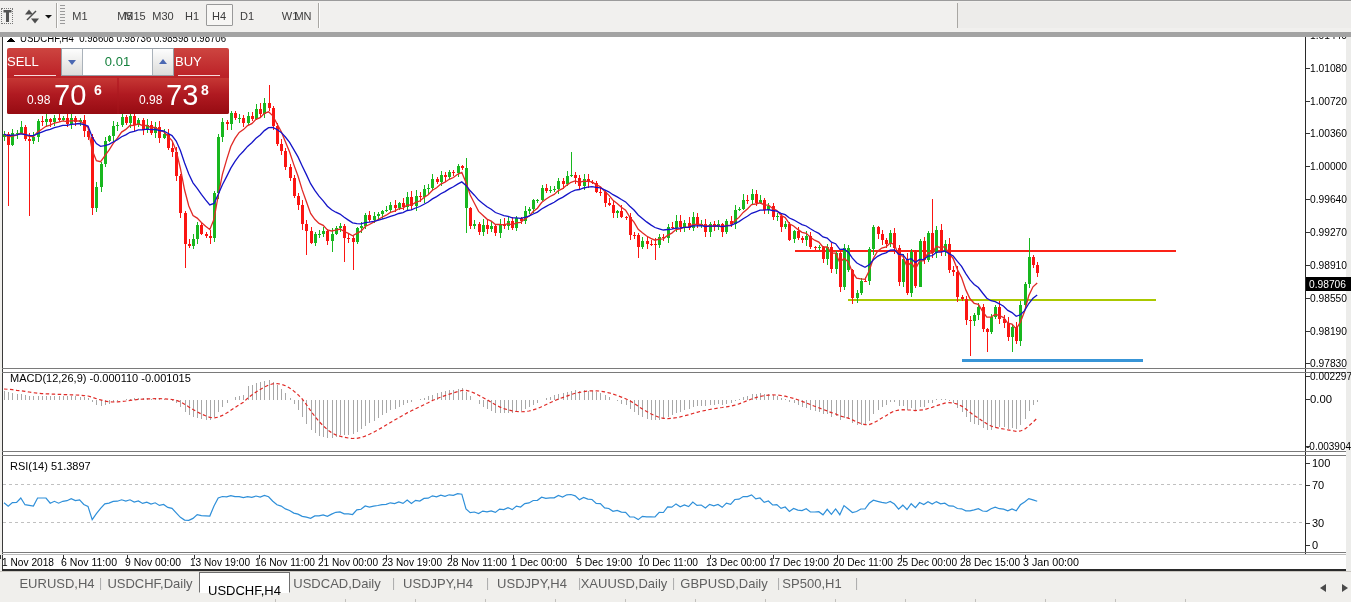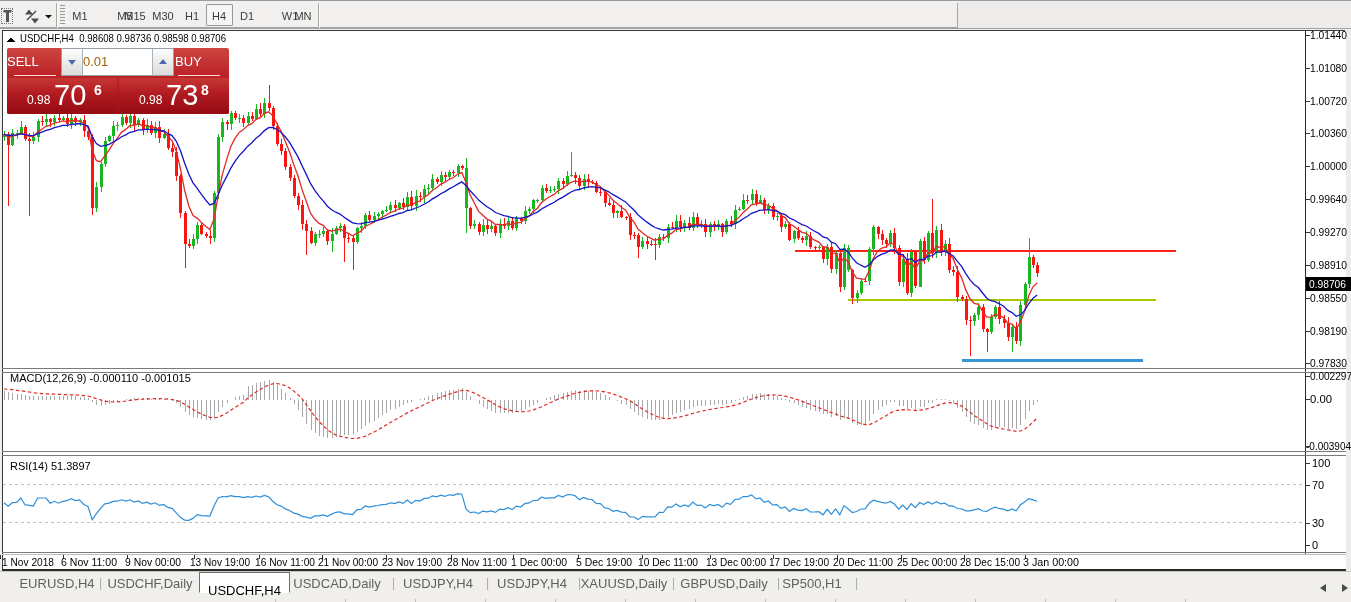--- a/index.html
+++ b/index.html
@@ -1,33 +1,33 @@
 <!DOCTYPE html>
 <html><head><meta charset="utf-8"><style>
 *{margin:0;padding:0;box-sizing:border-box}
 html,body{width:1351px;height:602px;overflow:hidden;background:#f0efec;font-family:"Liberation Sans",sans-serif}
 #root{position:relative;width:1351px;height:602px}
 
-#tb{position:absolute;left:0;top:0;width:1351px;height:29px;background:#f1f0ee;border-top:1px solid #9b9b9b;border-bottom:2px solid #a3a3a3}
+#tb{position:absolute;left:0;top:0;width:1351px;height:37px;background:#f1f0ee;border-top:1px solid #9b9b9b;border-bottom:5px solid #a3a3a3}
 .tf{position:absolute;top:9px;font-size:11px;color:#3c3c3c;transform:translateX(-50%)}
 #h4box{position:absolute;left:206px;top:3px;width:27px;height:22px;border:1px solid #999;background:#f7f6f4;border-radius:1px}
 .vsep{position:absolute;top:2px;width:1px;height:25px;background:#a9a7a3;box-shadow:1px 0 0 #fdfdfd}
 .grip{position:absolute;left:60px;top:4px;width:5px;height:21px;background:repeating-linear-gradient(#9a9a9a 0 1px,transparent 1px 3px)}
 
 #wid{position:absolute;left:7px;top:48px;width:222px;height:66px;z-index:5;border-radius:2px;background:linear-gradient(180deg,#cd4540 0%,#bd2429 40%,#9d0f16 100%)}
 #sell,#buy{position:absolute;top:0;height:30px;color:#fff;font-size:13px;text-align:left;line-height:27px}
 #sell{left:0;width:54px}#buy{right:14px;width:40px}
 .undl{position:absolute;top:27px;height:1px;background:#f7dada}
 #spin{position:absolute;left:54px;top:0;width:113px;height:28px;background:#e9e7e4;border:1px solid #98a0a8;display:flex}
 .sbtn{width:21px;height:26px;background:linear-gradient(#fdfdfd,#dcdcda);border-right:1px solid #aab2ba;position:relative}
 .sbtn.up{border-right:none;border-left:1px solid #aab2ba}
 .sbtn i{position:absolute;left:50%;top:50%;width:0;height:0;border-left:4px solid transparent;border-right:4px solid transparent}
 .sbtn.dn i{border-top:5px solid #4a68b2;transform:translate(-50%,-40%)}
 .sbtn.up i{border-bottom:5px solid #4a68b2;transform:translate(-50%,-60%)}
-#lot{flex:1;background:#fff;font-size:13px;color:#a16207;text-align:left;line-height:26px;}
+#lot{flex:1;background:#fff;font-size:13px;color:#15803d;text-align:center;line-height:26px;}
 .pp{position:absolute;top:30px;height:36px;color:#fff;background:linear-gradient(180deg,#c63734 0%,#b01a21 45%,#960b12 100%)}
 #ppl{left:0;width:110px;border-bottom-left-radius:2px}
 #ppr{left:112px;width:110px;border-bottom-right-radius:2px}
 .small{position:absolute;bottom:7px;font-size:12px;font-weight:normal;left:20px}
 .big{position:absolute;bottom:2px;left:47px;font-size:29px}
 .sup{position:absolute;top:4px;font-size:14px;font-weight:bold}
 #ppl .sup{left:87px}#ppr .sup{left:82px}
 
 #tabs{position:absolute;left:0;top:571px;width:1351px;height:31px;background:#f0efec;border-top:1px solid #c9c6c0}
 .tab{position:absolute;top:4px;font-size:13px;color:#606060;transform:translateX(-50%);white-space:nowrap}

